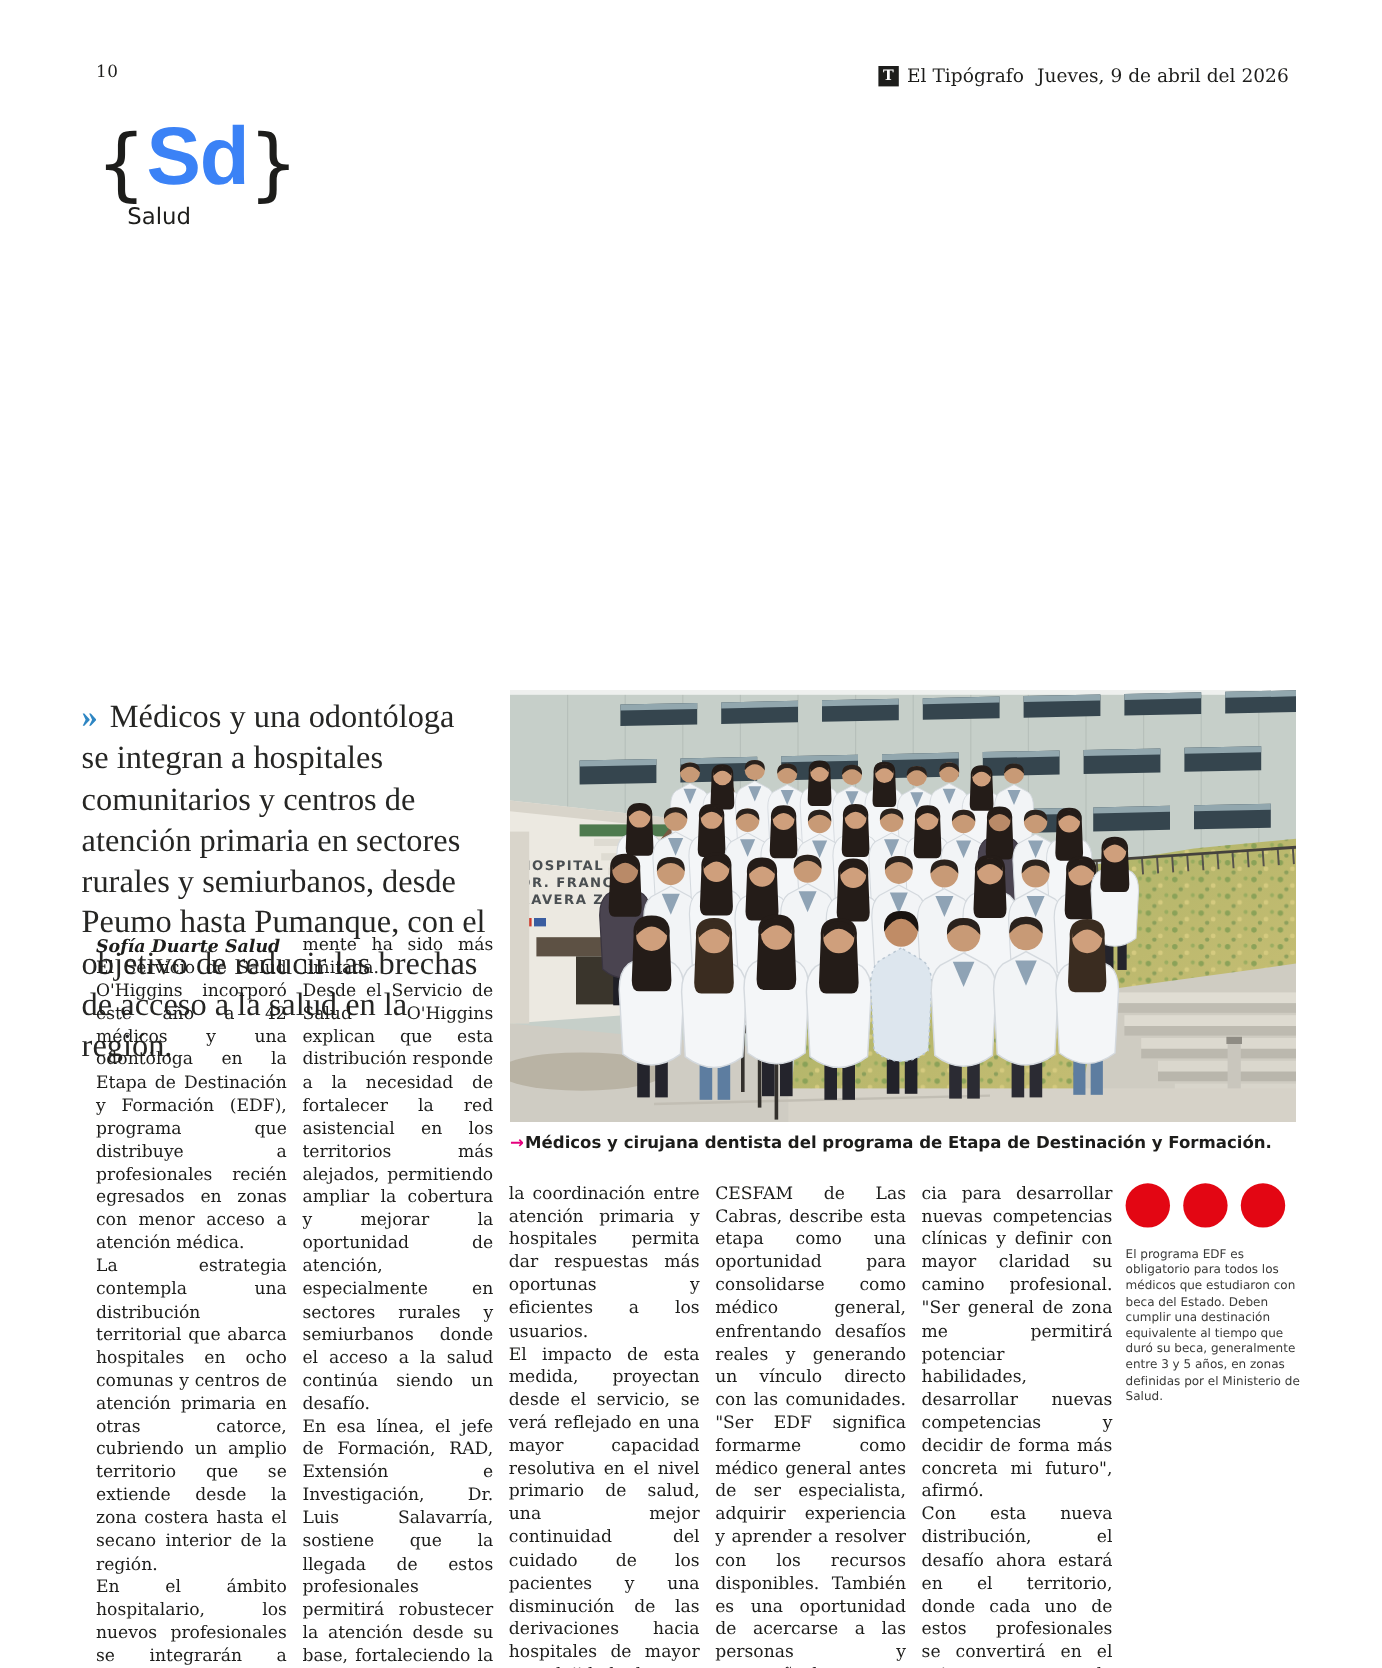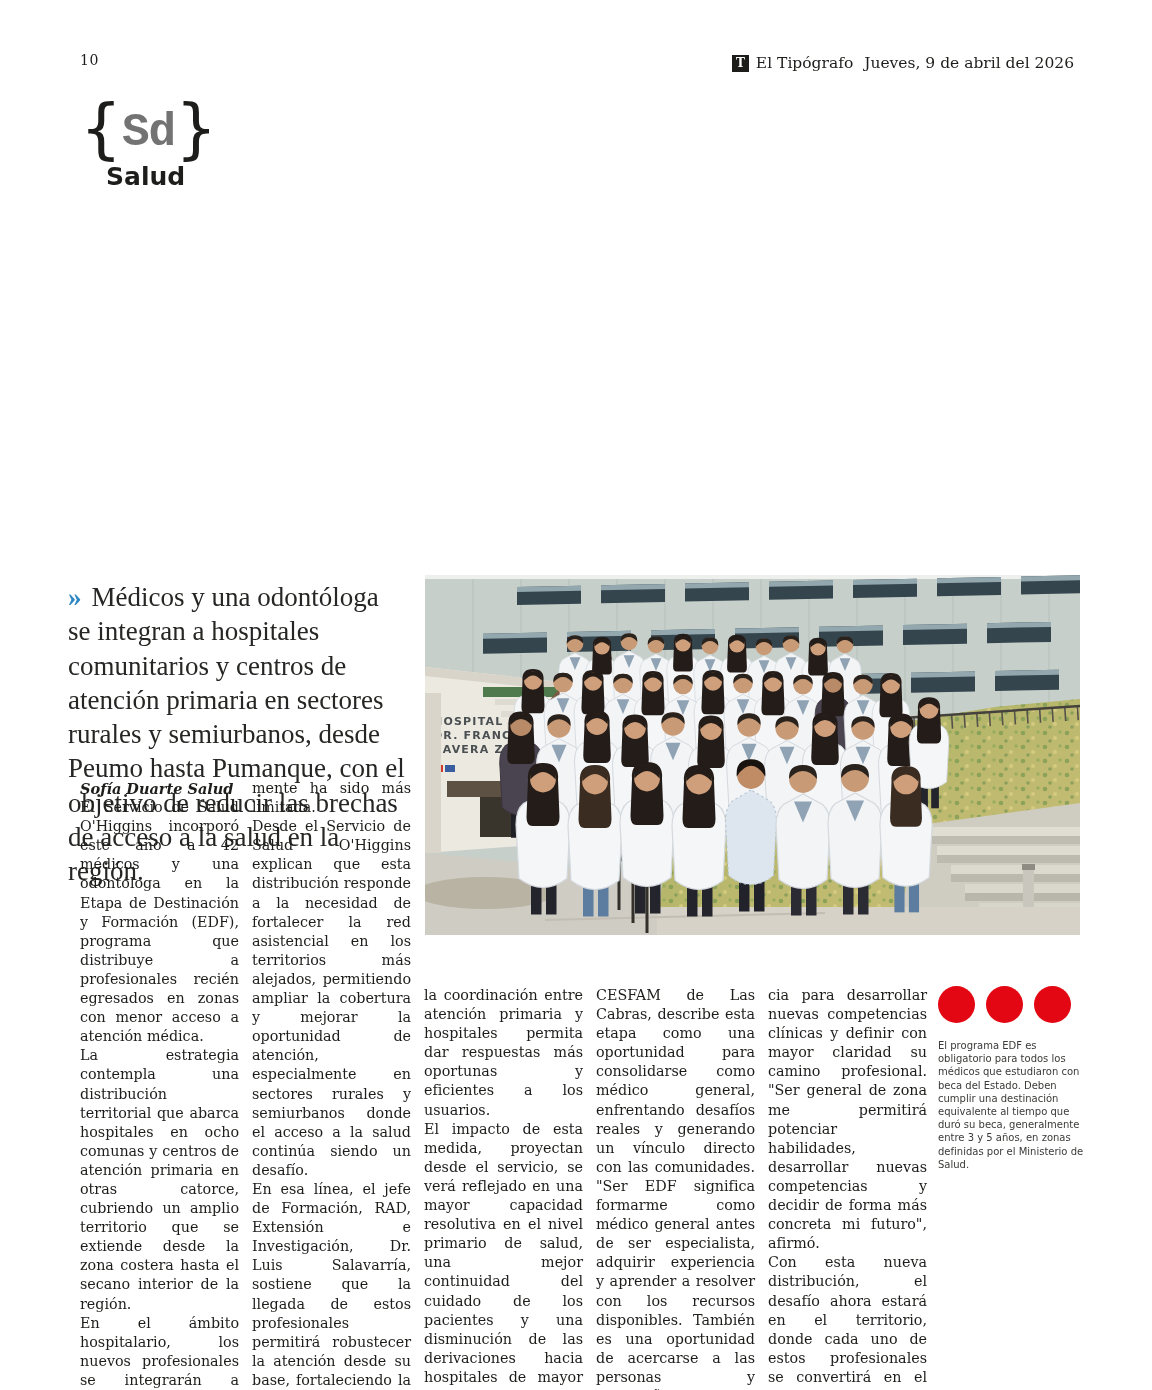--- a/index.html
+++ b/index.html
@@ -8,22 +8,22 @@
   
   .page-number{position:absolute;left:80px;top:52px;font-size:14px;letter-spacing:.5px;}
   .masthead{position:absolute;top:54px;right:78px;display:flex;align-items:center;gap:7px;font-size:15.5px;}
   .brand-square{width:17px;height:17px;background:#1d1d1b;color:#fff;display:flex;align-items:center;justify-content:center;
                 font-family:"DejaVu Serif",serif;font-weight:bold;font-size:12px;line-height:1;}
   .brand-name{font-weight:normal;}
   .issue-date{margin-left:4px;}
   
   .section-mark{position:absolute;left:80px;top:96px;line-height:1;}
   .section-brace{font-family:"DejaVu Sans",sans-serif;font-size:66px;font-weight:400;vertical-align:-6px;}
-  .section-code{font-family:Liberation Mono, monospace;font-size:46px;font-weight:bold;color:#737373;letter-spacing:-1px;}
-  .section-label{margin-top:2px;margin-left:26px;font-family:"DejaVu Sans",sans-serif;font-weight:bold;font-size:25px;color:#1d1d1b;}
+  .section-code{font-family:Liberation Sans, sans-serif;font-size:68px;font-weight:bold;color:#3b82f6;letter-spacing:-1px;}
+  .section-label{margin-top:2px;margin-left:26px;font-family:"DejaVu Sans",sans-serif;font-weight:normal;font-size:19px;color:#1d1d1b;}
   
   .headline{position:absolute;left:80px;top:214px;width:985px;
             font-family:"Liberation Serif",serif;font-weight:bold;font-size:50px;line-height:1.17;letter-spacing:-.5px;color:#1d1d1b;}
   .headline .hl{color:#4aa63c;}
   
   .lead{position:absolute;left:68px;top:580px;width:338px;font-size:27px;line-height:1.27;color:#262624;font-family:Liberation Serif, serif;}
   .lead .marker{color:#2e86c3;font-weight:bold;margin-right:10px;}
   
   .photo{position:absolute;left:425px;top:575px;width:655px;height:360px;background:#c6cfc9;}
   .photo svg{display:block;}
@@ -324,20 +324,21 @@
             <use href="#pf" transform="translate(244,187) scale(1.5)"></use>
           <use href="#pp" transform="translate(296,182) scale(1.5)"></use>
             <use href="#pw" transform="translate(348,186) scale(1.5)"></use>
           <use href="#pw" transform="translate(400,185) scale(1.5)"></use>
             <use href="#pj" transform="translate(452,188) scale(1.45)"></use>
         </g>
       </g>
     </svg>
   </div>
 
+  <div class="caption"><span class="arrow">→</span><span>Médicos y cirujana dentista del programa de Etapa de Destinación y Formación.</span></div>
 
   <div class="col" id="col1">
     <p class="byline">Sofía Duarte Salud</p>
     <span><p>El Servicio de Salud O'Higgins incorporó este año a 42 médicos y una odontóloga en la Etapa de Destinación y Formación (EDF), programa que distribuye a profesionales recién egresados en zonas con menor acceso a atención médica.</p><p>La estrategia contempla una distribución territorial que abarca hospitales en ocho comunas y centros de atención primaria en otras catorce, cubriendo un amplio territorio que se extiende desde la zona costera hasta el secano interior de la región.</p><p>En el ámbito hospitalario, los nuevos profesionales se integrarán a establecimientos de Graneros, Litueche, Peumo, Pichilemu, Coinco, Nancagua, Chimbarongo y San Vicente. En paralelo, la atención primaria recibirá refuerzo en Santa Cruz, Olivar, Chépica, Paredones, La Estrella, Coltauco, Peralillo, Palmilla, Las Cabras, Malloa, Marchigüe, Rengo y Pumanque, comunas donde la cobertura médica histórica-</p></span>
   </div>
   <div class="col" id="col2">
     <span><p>mente ha sido más limitada.</p><p>Desde el Servicio de Salud O'Higgins explican que esta distribución responde a la necesidad de fortalecer la red asistencial en los territorios más alejados, permitiendo ampliar la cobertura y mejorar la oportunidad de atención, especialmente en sectores rurales y semiurbanos donde el acceso a la salud continúa siendo un desafío.</p><p>En esa línea, el jefe de Formación, RAD, Extensión e Investigación, Dr. Luis Salavarría, sostiene que la llegada de estos profesionales permitirá robustecer la atención desde su base, fortaleciendo la capacidad de respuesta del sistema en los niveles más cercanos a la comunidad.</p></span>
   </div>
   <div class="col" id="col3">
     <span><p>la coordinación entre atención primaria y hospitales permita dar respuestas más oportunas y eficientes a los usuarios.</p><p>El impacto de esta medida, proyectan desde el servicio, se verá reflejado en una mayor capacidad resolutiva en el nivel primario de salud, una mejor continuidad del cuidado de los pacientes y una disminución de las derivaciones hacia hospitales de mayor complejidad, lo que contribuirá a descongestionar la red.</p></span>

